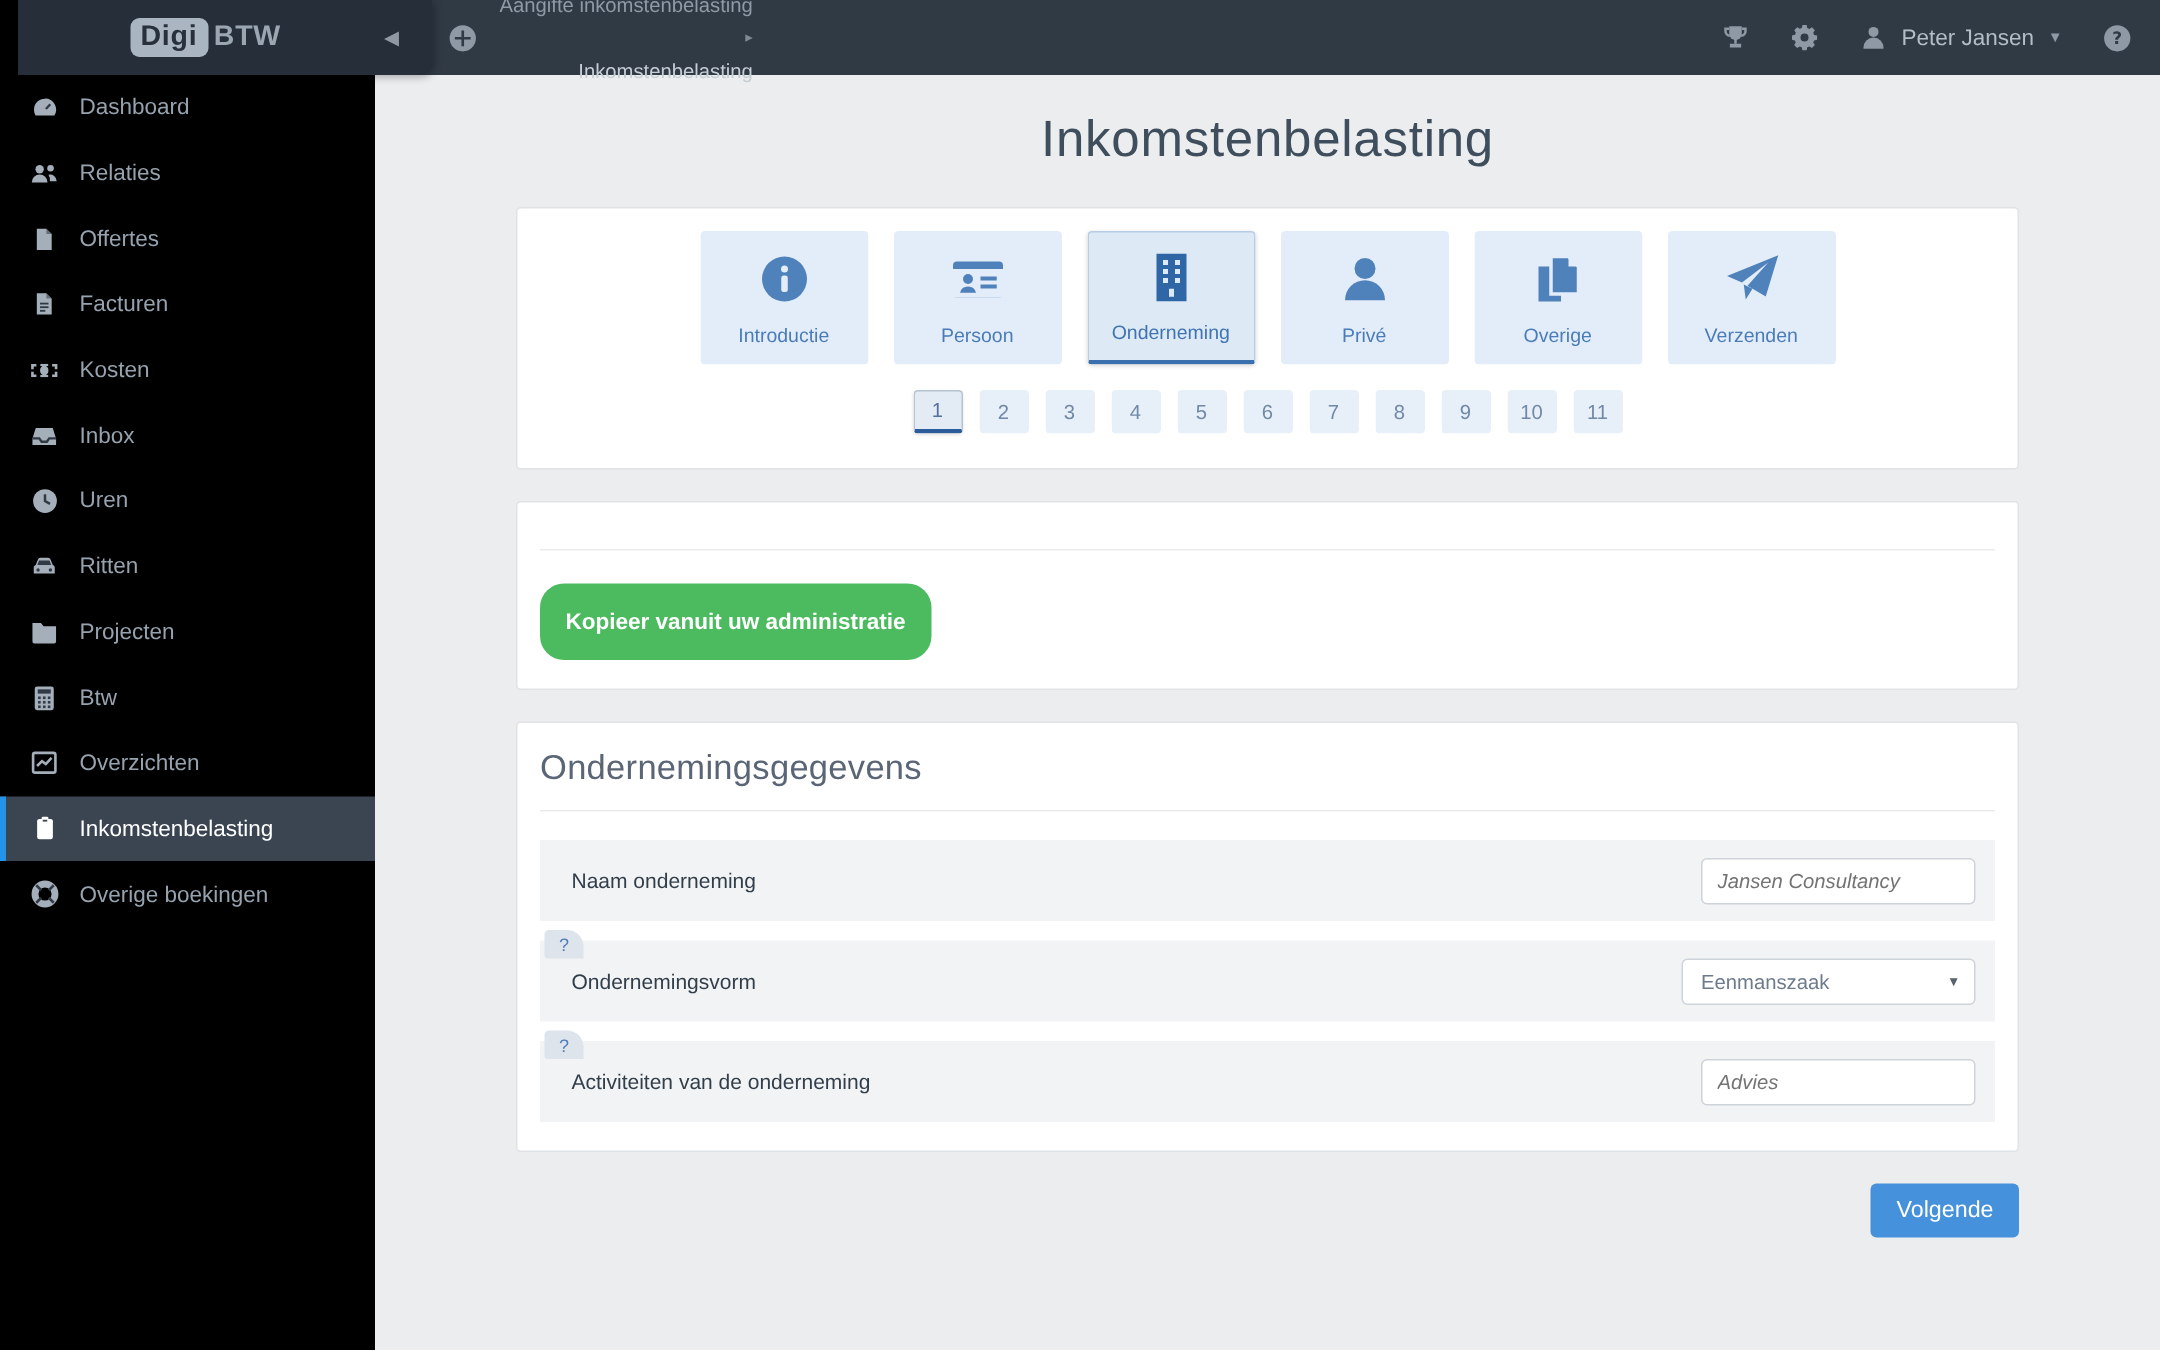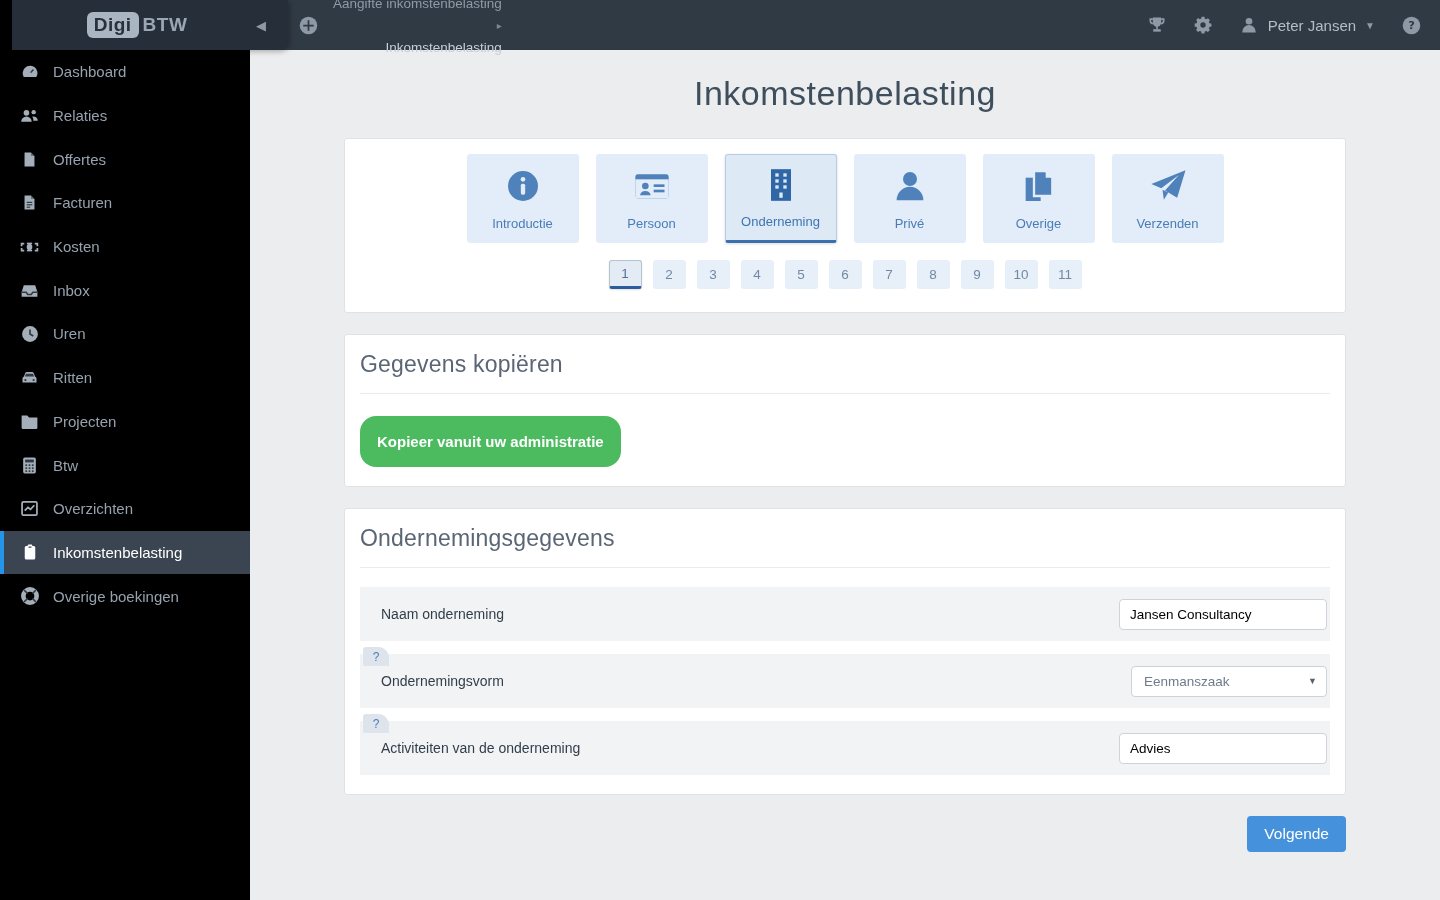--- a/index.html
+++ b/index.html
@@ -69,29 +69,29 @@
   .section-card { margin-top: 21px; padding: 16px 15px 19px; }
   .section-title { font-size: 23px; font-weight: 400; color: #5a6675; letter-spacing: .2px; }
   .section-divider { border: none; border-top: 1px solid #e9ebed; margin: 15px 0 0; }
 
   .btn-green { display: inline-block; margin-top: 22px; background: #4cbb60; color: #ffffff;
     border: none; border-radius: 16px; font-size: 15px; font-weight: bold;
     padding: 17px 17px; cursor: pointer; font-family: inherit; }
 
   .field-row { position: relative; background: #f1f3f5; margin-top: 13px; min-height: 54px;
     display: flex; align-items: center; justify-content: space-between;
-    padding: 10px 3px 10px 21px; }
+    padding: 10px 13px 10px 21px; }
   .field-row.first { margin-top: 19px; }
   .field-label { font-size: 14px; color: #323e4a; }
   .help-badge { position: absolute; top: -7px; left: 3px; width: 26px; height: 19px;
     background: #dde4ec; color: #4d7db8; font-size: 12px; border-radius: 3px 11px 0 2px;
     display: flex; align-items: center; justify-content: center; cursor: pointer; }
-  .text-input { width: 208px; height: 31px; border: 1px solid #ced3d9; border-radius: 4px;
-    padding: 0 10px; font-size: 13.5px; color: #000000; background: #ffffff;
-    font-family: inherit; outline: none; }
+  .text-input { width: 183px; height: 31px; border: 1px solid #ced3d9; border-radius: 4px;
+    padding: 0 10px; font-size: 13.5px; color: #737373; background: #ffffff;
+    font-family: inherit; outline: none; font-style: italic; }
   .select-box { width: 196px; height: 31px; border: 1px solid #ced3d9; border-radius: 4px;
     padding: 0 9px 0 12px; background: #ffffff; display: flex; align-items: center;
     justify-content: space-between; font-size: 13.5px; color: #6e7b8c; cursor: pointer; }
   .select-caret { font-size: 9px; color: #5a626b; }
 
   .next-row { display: flex; justify-content: flex-end; margin-top: 21px; }
   .btn-blue { background: #4591db; color: #ffffff; border: none; border-radius: 4px;
     font-size: 15.5px; padding: 9px 17px; cursor: pointer; font-family: inherit; }
 
   svg { display: block; }
@@ -389,21 +389,20 @@
         <span class="page-num">6</span>
         <span class="page-num">7</span>
         <span class="page-num">8</span>
         <span class="page-num">9</span>
         <span class="page-num">10</span>
         <span class="page-num">11</span>
       </div>
     </section>
 
     <section class="card section-card">
-      <h2 class="section-title">Gegevens kopiëren</h2>
       <hr class="section-divider">
       <button class="btn-green">Kopieer vanuit uw administratie</button>
     </section>
 
     <section class="card section-card">
       <h2 class="section-title">Ondernemingsgegevens</h2>
       <hr class="section-divider">
 
       <div class="field-row first">
         <span class="field-label">Naam onderneming</span>

